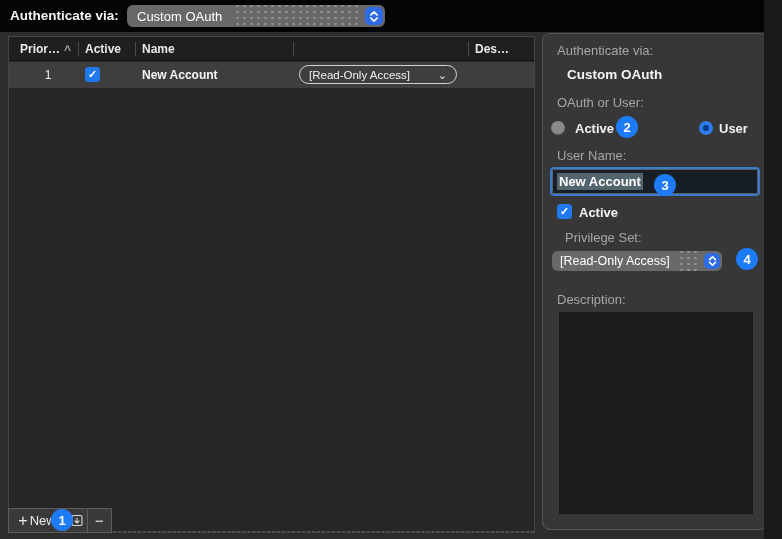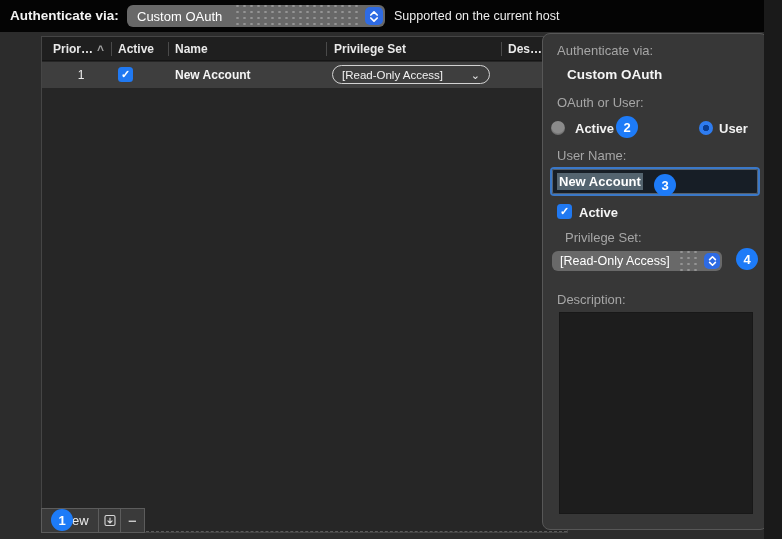--- a/index.html
+++ b/index.html
@@ -25,21 +25,21 @@
   }
   .popup-stepper {
     flex:none; width:18px; height:18px; margin-right:2px; border-radius:5px;
     background:#2e6be4; display:flex; align-items:center; justify-content:center;
   }
   .topbar-note { position:absolute; left:394px; top:0; line-height:32px; font-size:12.5px; color:#ededed; }
 
   
   .table {
     position:absolute; left:8px; top:36px; width:527px; height:497px;
-    background:#262626; border:1px solid #454545;margin-left:33px;
+    background:#262626; border:1px solid #454545;
   }
   .thead { position:absolute; left:0; top:0; right:0; height:24px; background:#1f1f1f; border-bottom:1px solid #161616; }
   .th { position:absolute; top:0; line-height:24px; font-weight:bold; font-size:12px; color:#e9e9e9; white-space:nowrap; }
   .th-div { position:absolute; top:5px; width:1px; height:14px; background:#4a4a4a; }
   .sort-caret { position:absolute; left:55px; top:0; line-height:26px; color:#9f9f9f; font-size:12px; font-weight:bold; }
   .trow { position:absolute; left:0; top:25px; right:0; height:26px; background:#3e3e3e; }
   .cell-priority { position:absolute; left:24px; top:0; width:30px; text-align:center; line-height:26px; font-size:12px; color:#f0f0f0; }
   .checkbox {
     position:absolute; width:15px; height:15px; border-radius:3.5px; background:#2079f2;
     display:flex; align-items:center; justify-content:center; color:#fff; font-size:11px; font-weight:bold;
@@ -114,33 +114,31 @@
     <div class="popup popup-main">
       <span class="popup-text">Custom OAuth</span>
       <span class="popup-dots"></span>
       <span class="popup-stepper">
         <svg width="10" height="13" viewBox="0 0 10 13">
             <path d="M1.8 5 L5 1.8 L8.2 5" stroke="#fff" stroke-width="1.7" fill="none" stroke-linecap="round" stroke-linejoin="round"></path>
             <path d="M1.8 8 L5 11.2 L8.2 8" stroke="#fff" stroke-width="1.7" fill="none" stroke-linecap="round" stroke-linejoin="round"></path>
           </svg>
       </span>
     </div>
-    <span class="topbar-note">Supported on the current host</span>
   </div>
 
   <div class="table">
     <div class="thead">
       <span class="th" style="left:11px">Prior…</span>
       <span class="sort-caret">^</span>
       <span class="th-div" style="left:69px"></span>
       <span class="th" style="left:76px">Active</span>
       <span class="th-div" style="left:126px"></span>
       <span class="th" style="left:133px">Name</span>
       <span class="th-div" style="left:284px"></span>
-      <span class="th" style="left:292px">Privilege Set</span>
       <span class="th-div" style="left:459px"></span>
       <span class="th" style="left:466px">Des…</span>
     </div>
 
     <div class="trow">
       <span class="cell-priority">1</span>
       <span class="checkbox row-check">
         <span>✓</span>
       </span>
       <span class="cell-name">New Account</span>

